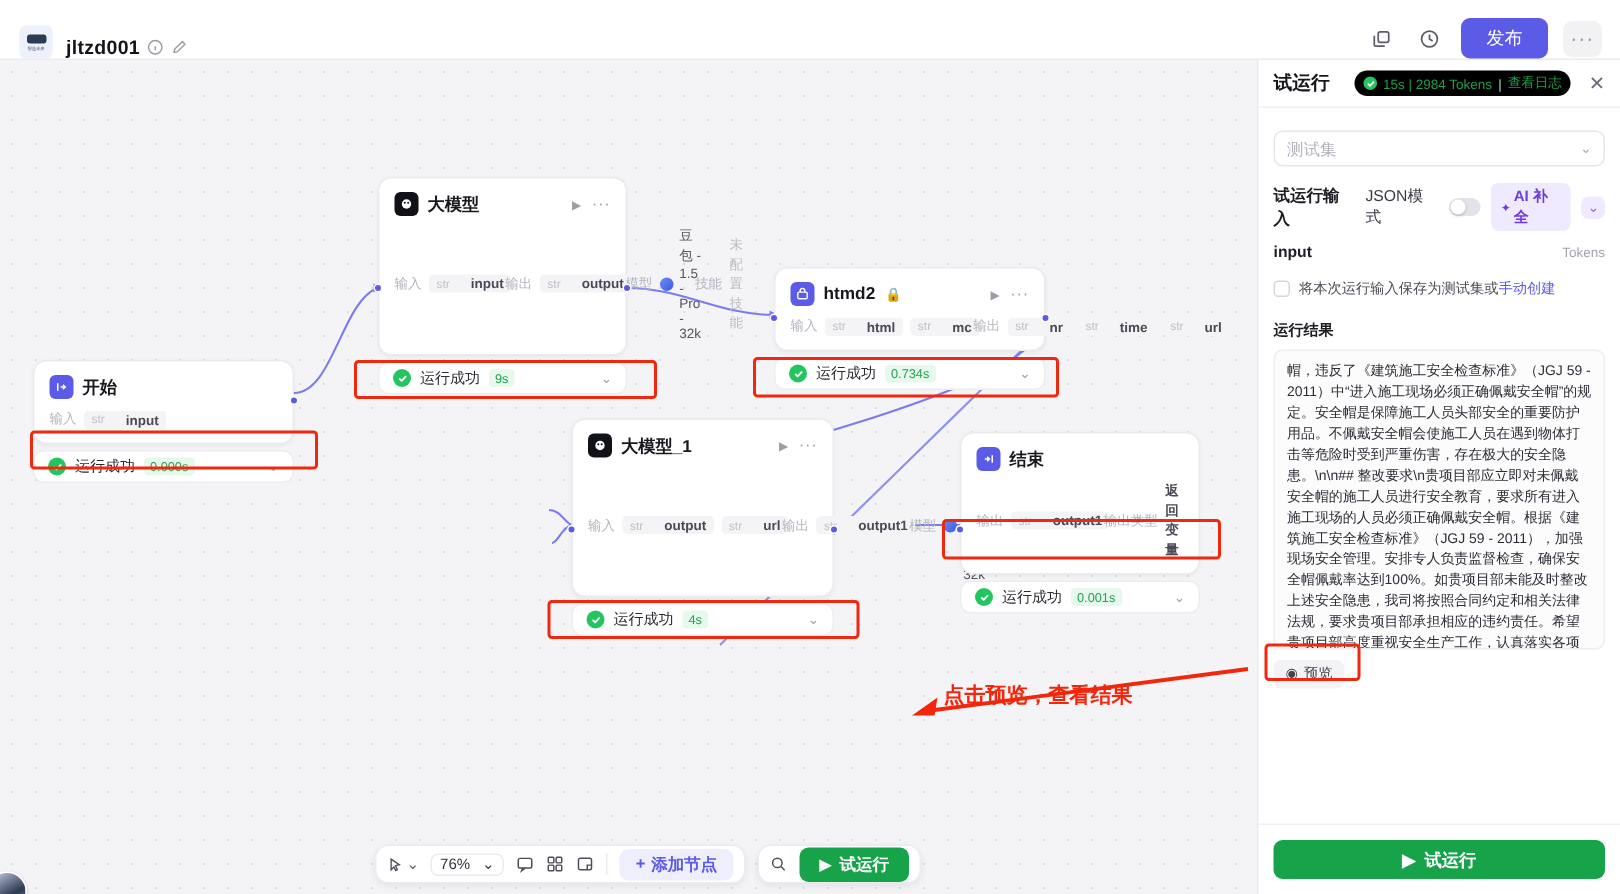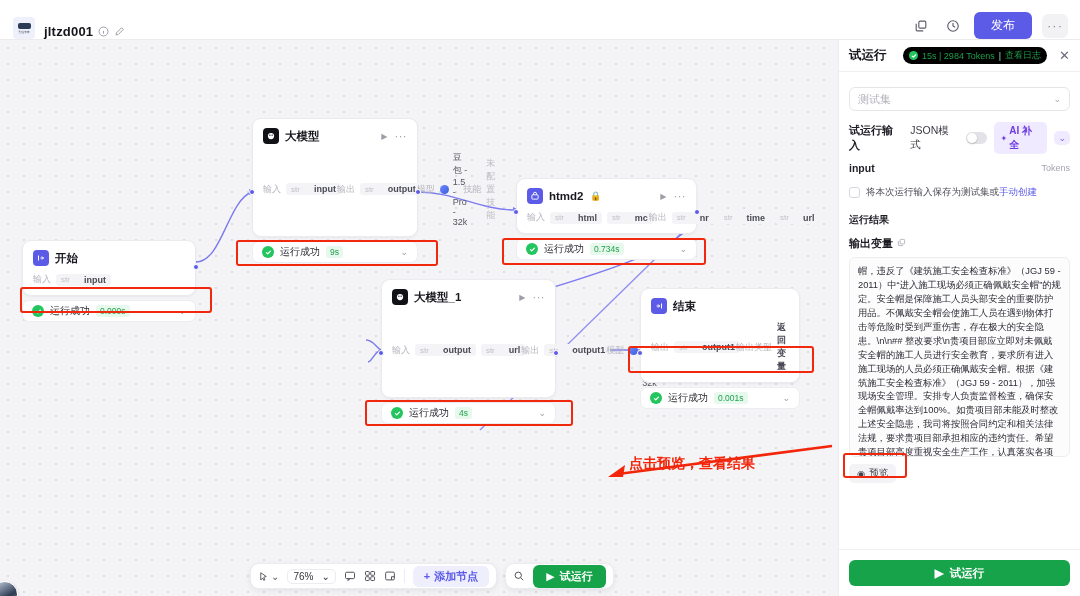--- a/index.html
+++ b/index.html
@@ -666,29 +666,20 @@
 
       <div class="check-row">
         <span class="cbx"></span>
         <span class="check-txt">
           <span>将本次运行输入保存为测试集或</span><a href="#">手动创建</a>
         </span>
       </div>
 
       <div class="sec-title">运行结果</div>
 
-      <div class="out-row">
-        <span class="out-title">输出变量</span>
-        <span class="copy-ic">
-          <svg width="9" height="9" viewBox="0 0 16 16" fill="none" stroke="currentColor" stroke-width="1.4">
-              <rect x="5.5" y="2.5" width="8" height="8" rx="1.4"></rect>
-              <path d="M10.5 13.5h-7a1 1 0 01-1-1v-7"></path>
-            </svg>
-        </span>
-      </div>
 
       <div class="out-box">
         <div class="out-text">帽，违反了《建筑施工安全检查标准》（JGJ 59 - 2011）中“进入施工现场必须正确佩戴安全帽”的规定。安全帽是保障施工人员头部安全的重要防护用品。不佩戴安全帽会使施工人员在遇到物体打击等危险时受到严重伤害，存在极大的安全隐患。\n\n## 整改要求\n贵项目部应立即对未佩戴安全帽的施工人员进行安全教育，要求所有进入施工现场的人员必须正确佩戴安全帽。根据《建筑施工安全检查标准》（JGJ 59 - 2011），加强现场安全管理。安排专人负责监督检查，确保安全帽佩戴率达到100%。如贵项目部未能及时整改上述安全隐患，我司将按照合同约定和相关法律法规，要求贵项目部承担相应的违约责任。希望贵项目部高度重视安全生产工作，认真落实各项安全措施，确保施工现场的安全生产。\n\n- **项目监理机构**：待补充\n- **总/专业监理工程师**：待补充\n\n## 相关链接\n[点击下载相关内容](https://tinyurl.com/26o7axtr)”</div>
       </div>
 
       <div style="position:relative; display:inline-block;">
         <span class="preview-btn">
           <span>◉</span>
           <span>预览</span>
         </span>

